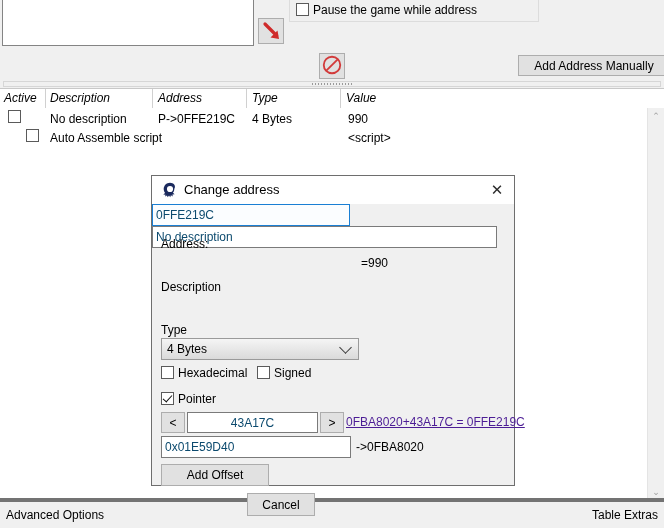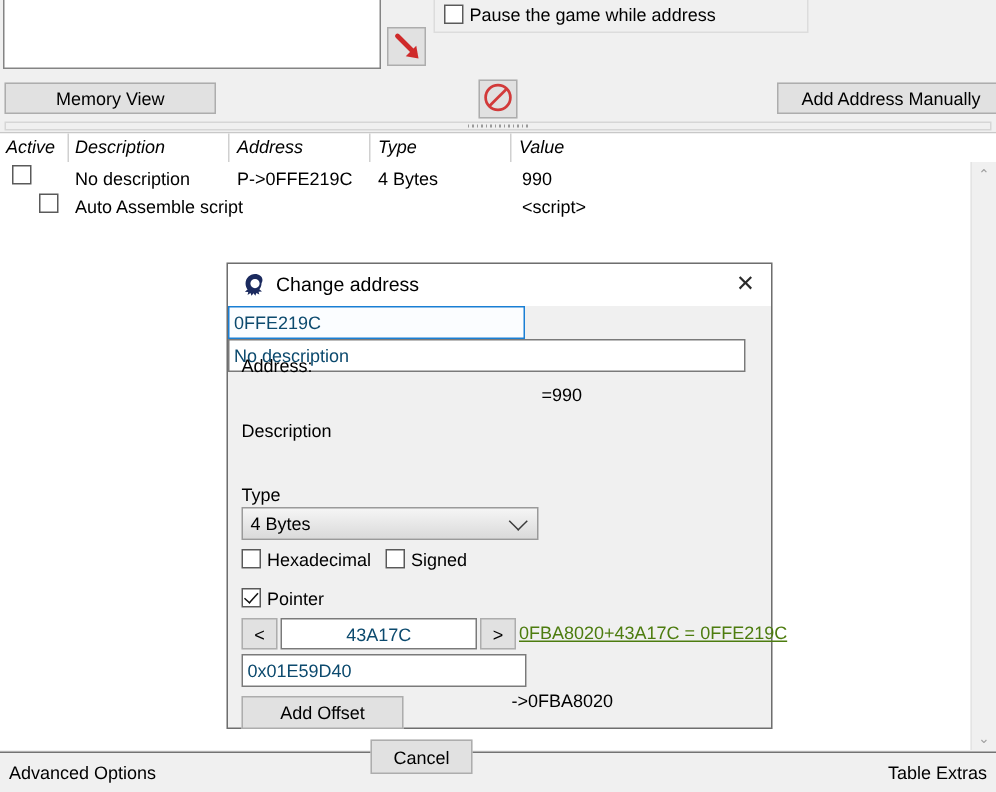--- a/index.html
+++ b/index.html
@@ -186,21 +186,21 @@
   }
   #vscroll .arrow.up { top: 0; }
   #vscroll .arrow.down { bottom: 0; }
 
   
   #status-bar {
     position: absolute;
     left: 0; bottom: 0;
     width: 664px; height: 26px;
     background: #f0f0f0;
-    border-top: 1px solid #737373;
+    border-top: 4px solid #737373;
   }
   #status-bar .sl {
     position: absolute;
     top: 6px;
     font-size: 12px;
     white-space: nowrap;
   }
   #advanced-options-link { left: 6px; }
   #table-extras-link { right: 6px; }
 
@@ -293,33 +293,32 @@
     width: 131px; height: 21px;
     text-align: center;
   }
   #offset-inc-button {
     position: absolute; left: 168px; top: 208px;
     width: 24px; height: 21px;
   }
   #pointer-calc-link {
     position: absolute; left: 194px; top: 211px;
     font-size: 12px;
-    color: #4d7c0f;
+    color: #4c1d95;
     text-decoration: underline;
     white-space: nowrap;
     cursor: default;
   }
   #base-address-input {
     position: absolute; left: 9px; top: 232px;
     width: 190px; height: 22px;
   }
   #base-resolve-text {
-    position: absolute; left: 189px; top: 236px;
-    font-size: 12px;
-    margin-top: 20px;
+    position: absolute; left: 204px; top: 236px;
+    font-size: 12px;
   }
 
   #add-offset-button    { position: absolute; left: 9px;  top: 260px; width: 108px; height: 22px; }
   #remove-offset-button { position: absolute; left: 121px; top: 260px; width: 108px; height: 22px; }
 
   #ok-button {
     position: absolute; left: 9px; top: 289px; width: 76px; height: 23px;
     border: 2px solid #0078d7;
     background: #e1e1e1;
     margin-top: 36px;
@@ -341,21 +340,20 @@
       <polygon points="20,20 11.5,18.5 18.5,11.5" fill="#cf2a2a"></polygon>
     </svg>
   </div>
 
   <div id="pause-game-panel">
     <div id="pause-game-row">
       <span class="chk"></span><span class="t lbl">Pause the game while address</span>
     </div>
   </div>
 
-  <button id="memory-view-button" class="btn">Memory View</button>
 
   <div id="stop-button" class="btn">
     <svg width="22" height="22" viewBox="0 0 24 24">
       <circle cx="12" cy="12" r="9" fill="none" stroke="#d23a3a" stroke-width="2"></circle>
       <line x1="5.8" y1="18.2" x2="18.2" y2="5.8" stroke="#d23a3a" stroke-width="2"></line>
     </svg>
   </div>
 
   <button id="add-address-button" class="btn">Add Address Manually</button>
 

